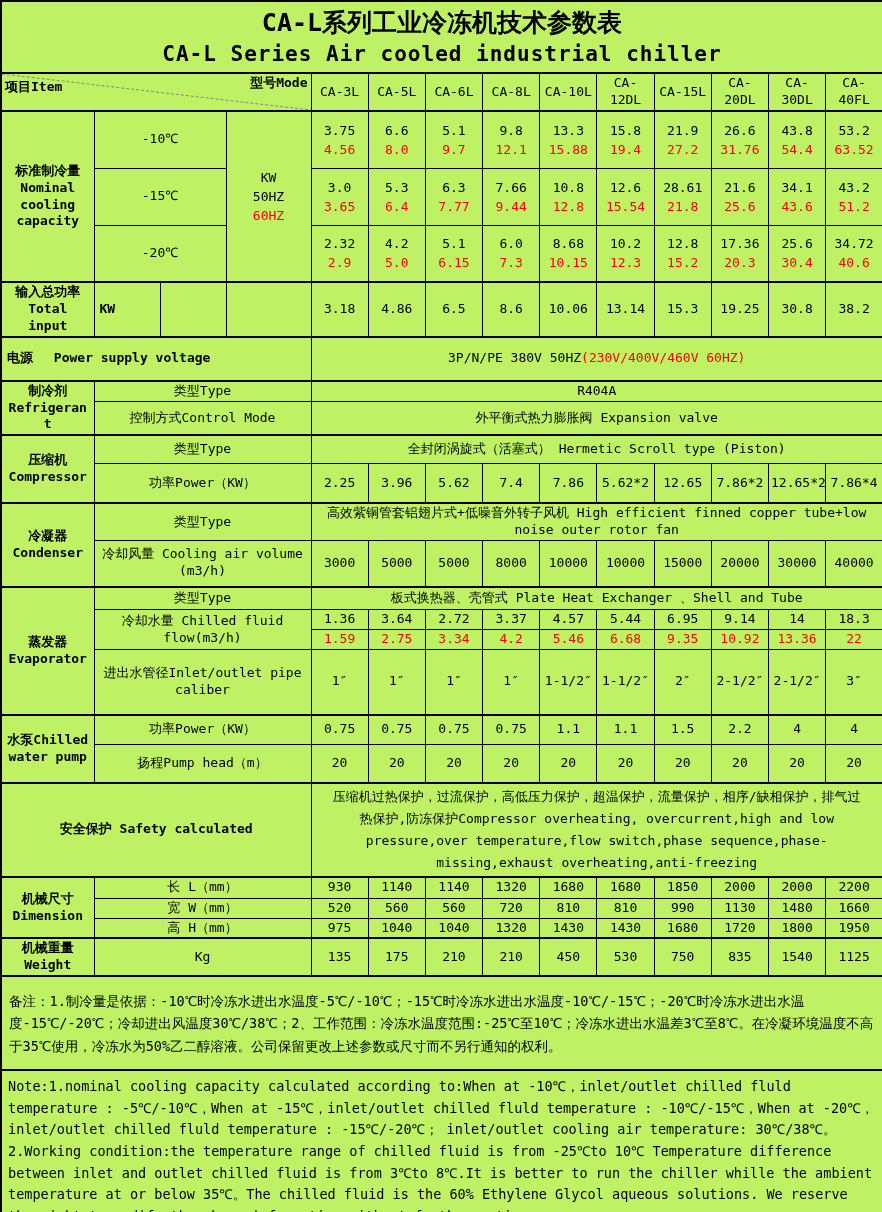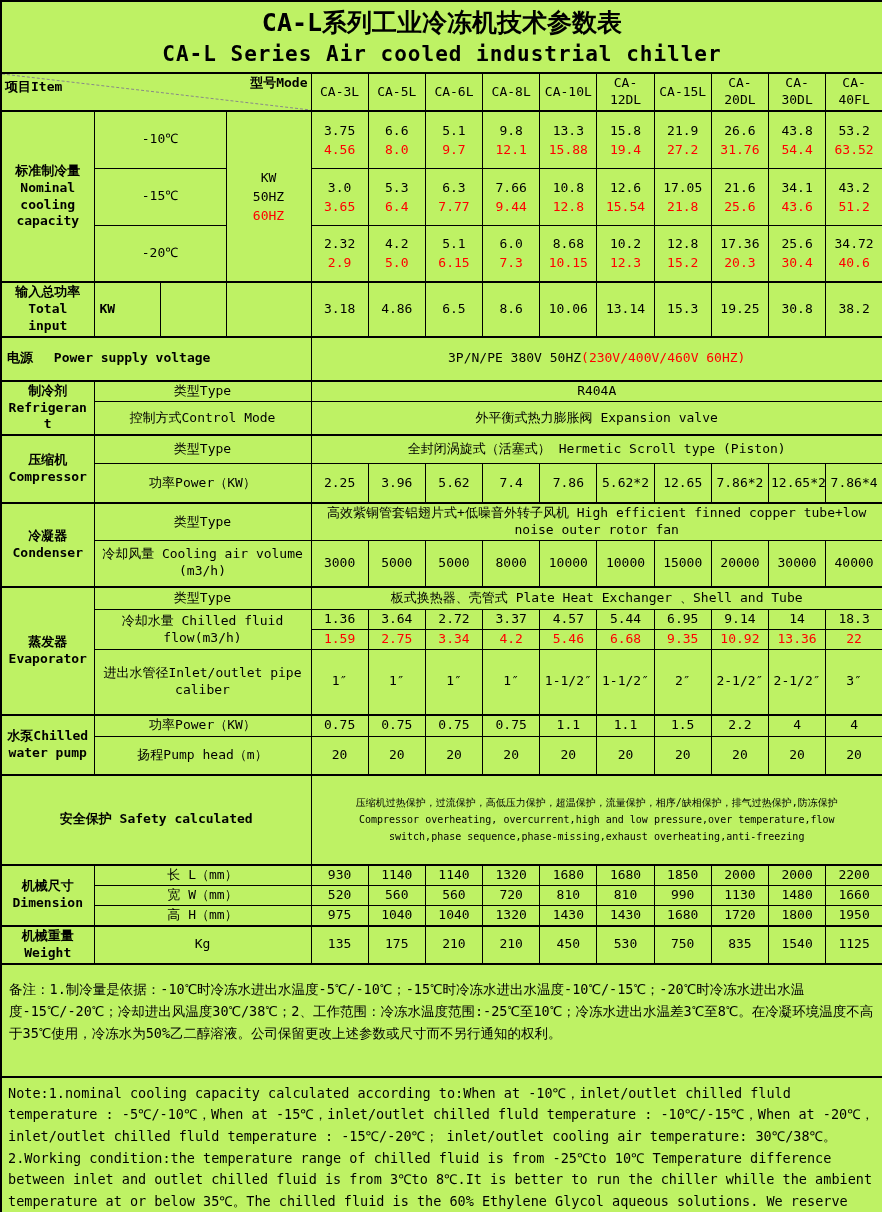--- a/index.html
+++ b/index.html
@@ -16,21 +16,21 @@
   .lbl-left{font-weight:bold;text-align:left;padding-left:5px}
   .titlecell{border-bottom:2px solid #000;padding:4px 0 2px 0}
   .title-zh{font-size:25px;font-weight:bold;line-height:1.35}
   .title-en{font-size:21px;font-weight:bold;letter-spacing:1px;line-height:1.4}
   .diag{position:relative;padding:8px}
   .diag svg{position:absolute;left:0;top:0;width:100%;height:100%}
   .diag .mode{position:absolute;top:1px;right:3px;font-weight:bold}
   .diag .item{position:absolute;bottom:14px;left:3px;font-weight:bold}
   .dual div{line-height:19px}
   .unitcell div{line-height:19px}
-  .safetytxt{font-size:10px;line-height:1.7;padding:2px 18px}
+  .safetytxt{font-size:13px;line-height:1.7;padding:2px 18px}
   .note-cn{text-align:left;vertical-align:top;padding:13px 7px 4px 7px;font-size:13.5px;line-height:1.65}
   .note-en{text-align:left;vertical-align:top;padding:5px 6px;font-size:13.5px;line-height:1.6}
 </style>
 </head>
 <body>
 
 <div class="page">
 <table>
   <colgroup>
     <col class="c0">
@@ -153,21 +153,21 @@
     </td>
           <td class="dual">
       <div>10.8</div>
       <div class="red">12.8</div>
     </td>
           <td class="dual">
       <div>12.6</div>
       <div class="red">15.54</div>
     </td>
           <td class="dual">
-      <div>17.05</div>
+      <div>28.61</div>
       <div class="red">21.8</div>
     </td>
           <td class="dual">
       <div>21.6</div>
       <div class="red">25.6</div>
     </td>
           <td class="dual">
       <div>34.1</div>
       <div class="red">43.6</div>
     </td>
@@ -347,21 +347,21 @@
           <td>1″</td>
           <td>1″</td>
           <td>1-1/2″</td>
           <td>1-1/2″</td>
           <td>2″</td>
           <td>2-1/2″</td>
           <td>2-1/2″</td>
           <td>3″</td>
         </tr>
 
-  <tr style="height:22px" class="sec">
+  <tr style="height:30px" class="sec">
     <td rowspan="2" class="lbl pre">水泵Chilled
 water pump</td>
     <td colspan="3">功率Power（KW）</td>
 
   <td>0.75</td>
           <td>0.75</td>
           <td>0.75</td>
           <td>0.75</td>
           <td>1.1</td>
           <td>1.1</td>
@@ -445,21 +445,21 @@
           <td>210</td>
           <td>210</td>
           <td>450</td>
           <td>530</td>
           <td>750</td>
           <td>835</td>
           <td>1540</td>
           <td>1125</td>
         </tr>
 
-  <tr style="height:113px" class="sec">
+  <tr style="height:94px" class="sec">
     <td colspan="14" class="note-cn">备注：1.制冷量是依据：-10℃时冷冻水进出水温度-5℃/-10℃；-15℃时冷冻水进出水温度-10℃/-15℃；-20℃时冷冻水进出水温度-15℃/-20℃；冷却进出风温度30℃/38℃；2、工作范围：冷冻水温度范围:-25℃至10℃；冷冻水进出水温差3℃至8℃。在冷凝环境温度不高于35℃使用，冷冻水为50%乙二醇溶液。公司保留更改上述参数或尺寸而不另行通知的权利。</td>
   </tr>
   <tr style="height:130px" class="sec">
     <td colspan="14" class="note-en">Note:1.nominal cooling capacity calculated according to:When at -10℃，inlet/outlet chilled fluld temperature : -5℃/-10℃，When at -15℃，inlet/outlet chilled fluld temperature : -10℃/-15℃，When at -20℃，inlet/outlet chilled fluld temperature : -15℃/-20℃；  inlet/outlet cooling air temperature: 30℃/38℃。2.Working condition:the temperature range of chilled fluid is from -25℃to 10℃ Temperature difference between inlet and outlet chilled fluid is from 3℃to 8℃.It is better to run the chiller whille the ambient temperature at or below 35℃。The chilled fluid is the 60% Ethylene Glycol aqueous solutions. We reserve the right to modify the above information without further notice.</td>
   </tr>
 
 </tbody>
     </table>
 </div>
 

